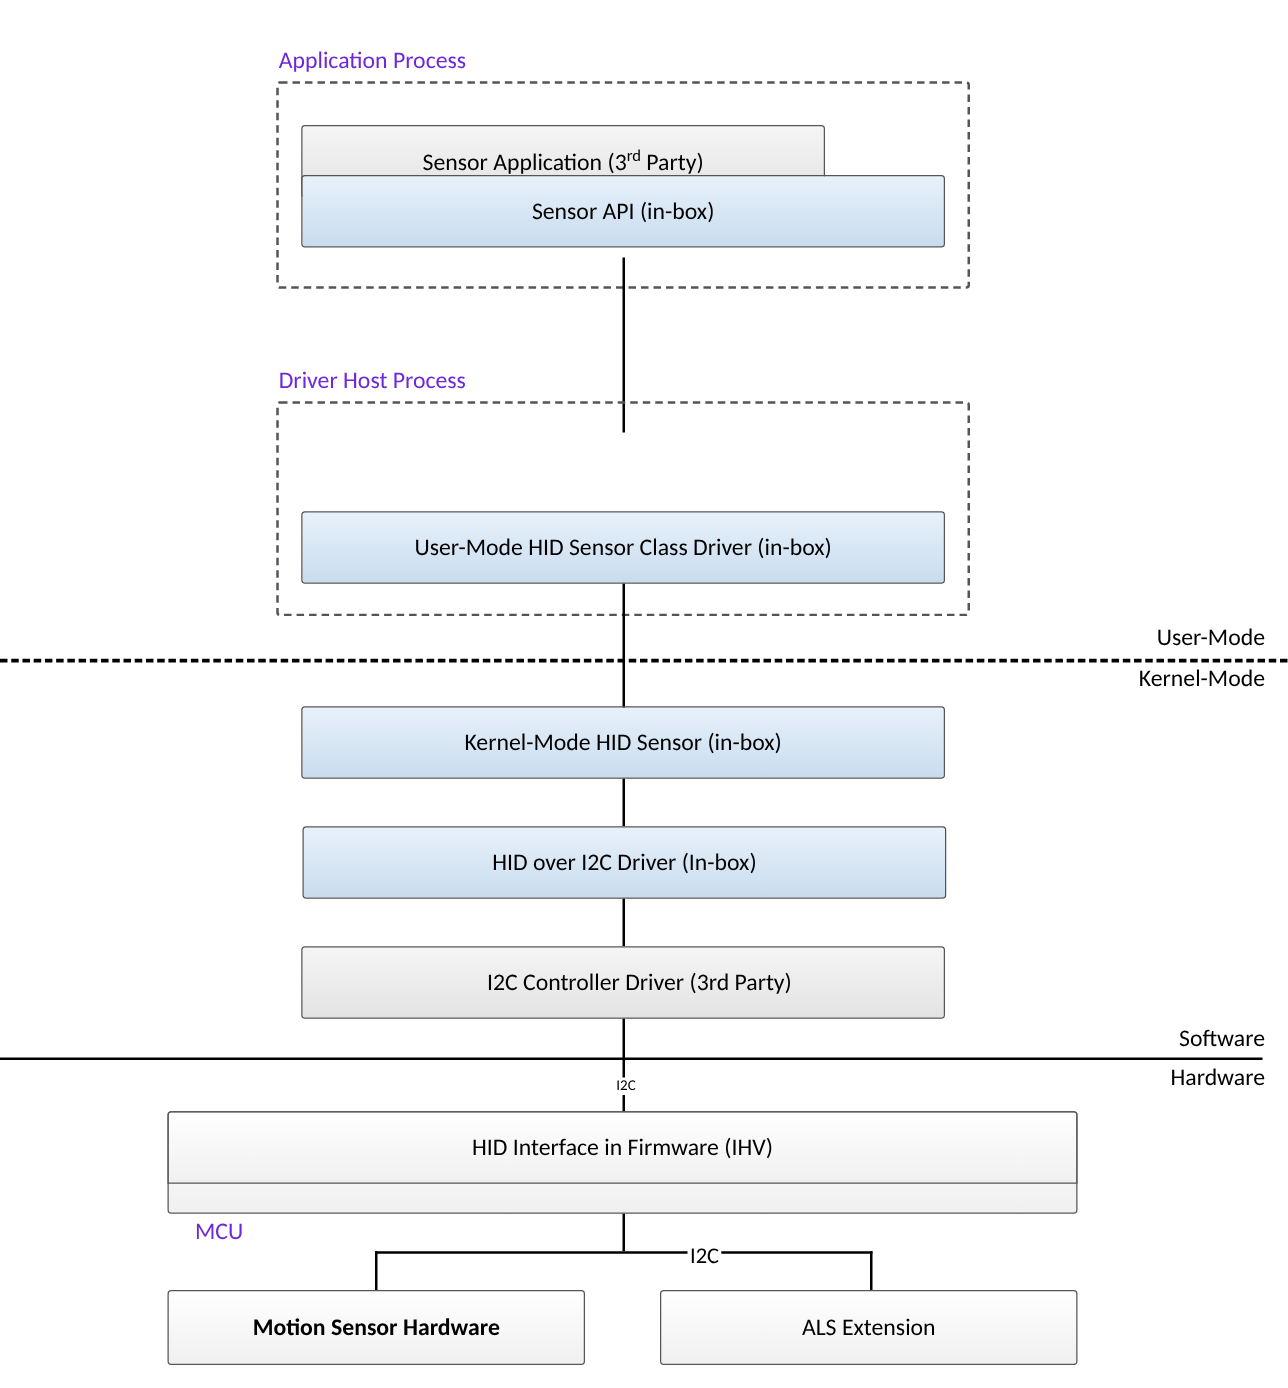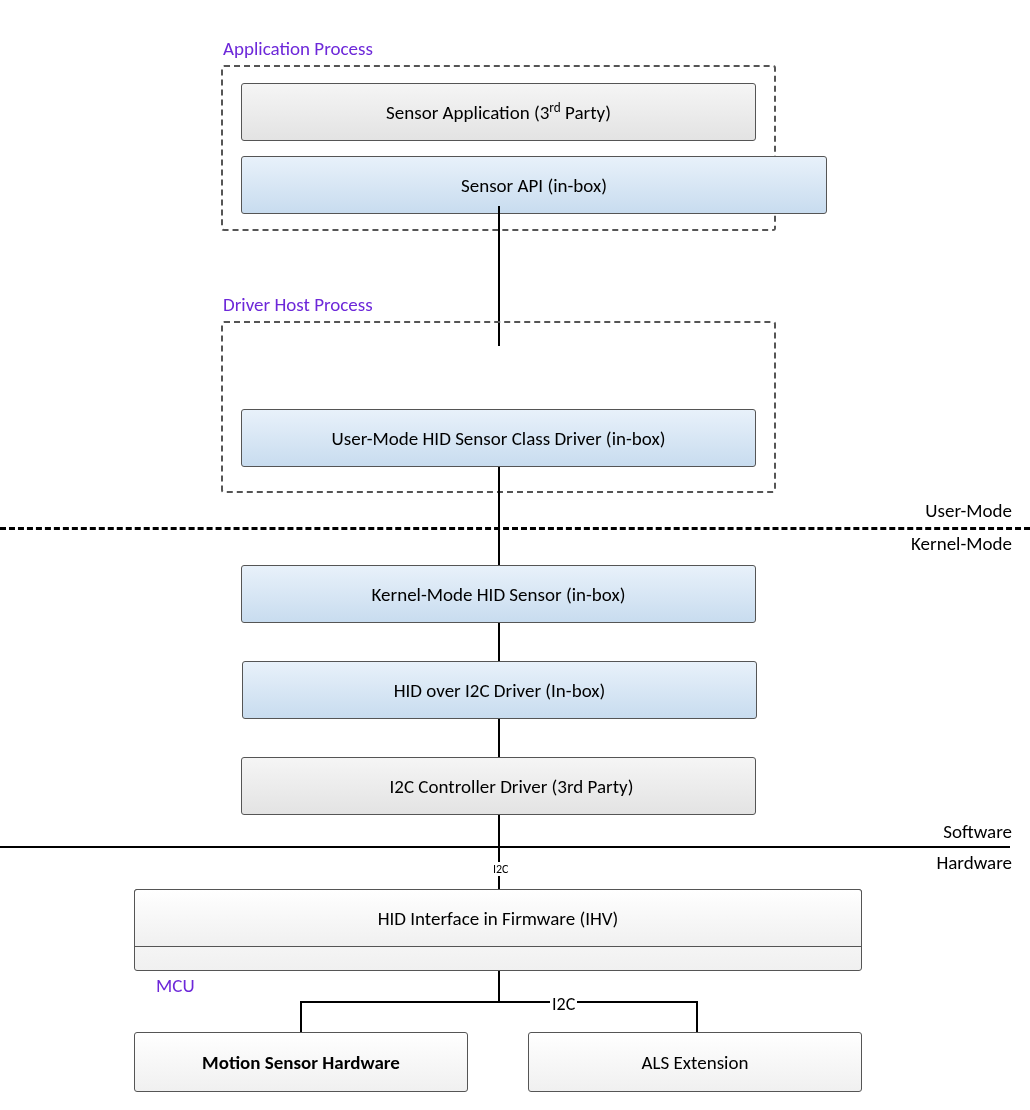--- a/index.html
+++ b/index.html
@@ -95,26 +95,26 @@
   sup { font-size: 0.7em; }
 </style>
 </head>
 <body>
 
 <div class="diagram">
 
   <div class="label" style="left:223px; top:37px;">Application Process</div>
   <div class="dashed-group" style="left:221px; top:65px; width:555px; height:166px;"></div>
 
-  <div class="box gray" style="left:241px; top:83px; width:515px; height:58px;">
+  <div class="box gray" style="left:241px; top:100px; width:419px; height:58px;">
     <span>
       <span>Sensor Application (3</span><sup>rd</sup><span> Party)</span>
     </span>
   </div>
-  <div class="box blue" style="left:241px; top:156px; width:586px; height:58px;">Sensor API (in-box)</div>
+  <div class="box blue" style="left:241px; top:140px; width:515px; height:58px;">Sensor API (in-box)</div>
 
   <div class="vconn" style="left:498px; top:206px; height:140px;"></div>
 
   <div class="label" style="left:223px; top:293px;">Driver Host Process</div>
   <div class="dashed-group" style="left:221px; top:321px; width:555px; height:172px;"></div>
 
   <div class="box blue" style="left:241px; top:409px; width:515px; height:58px;">User-Mode HID Sensor Class Driver (in-box)</div>
 
   <div class="divider-dashed" style="top:527px;"></div>
   <div class="right-label" style="top:499px;">User-Mode</div>

